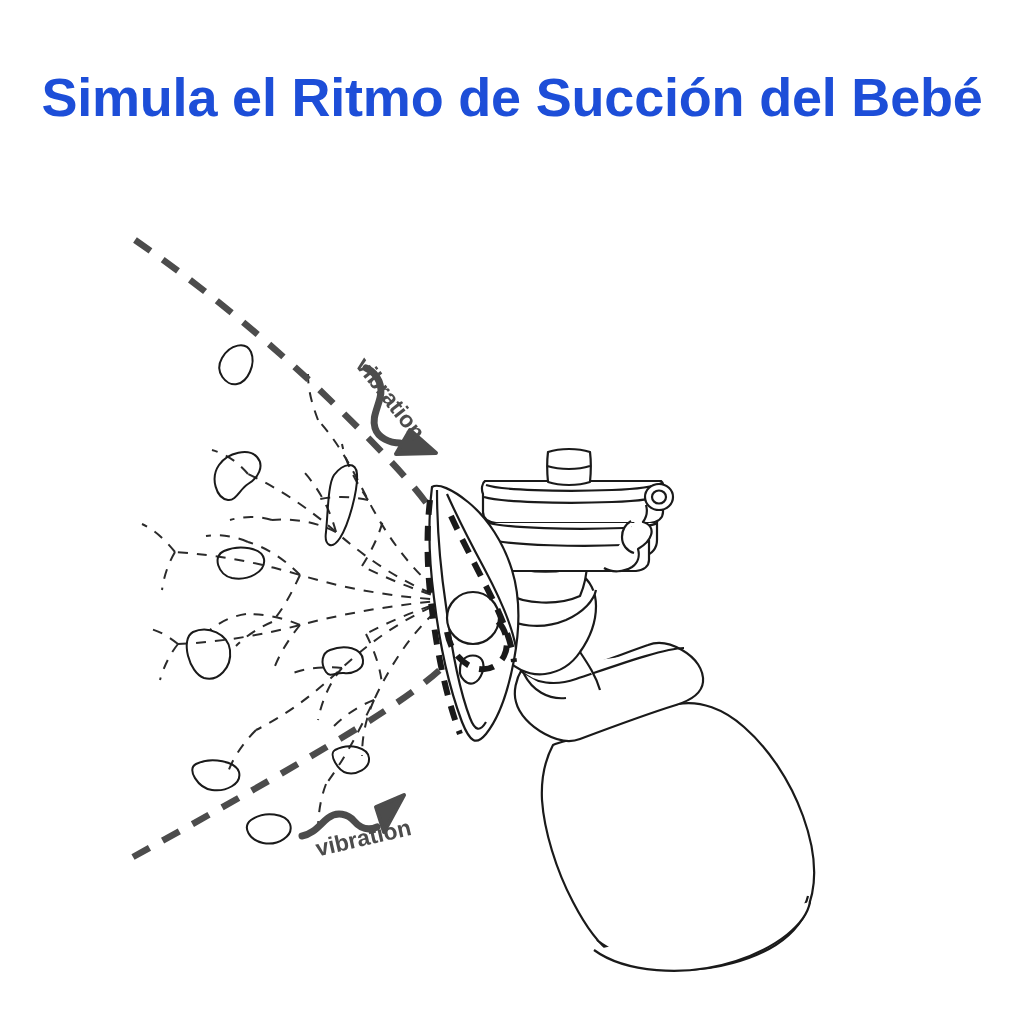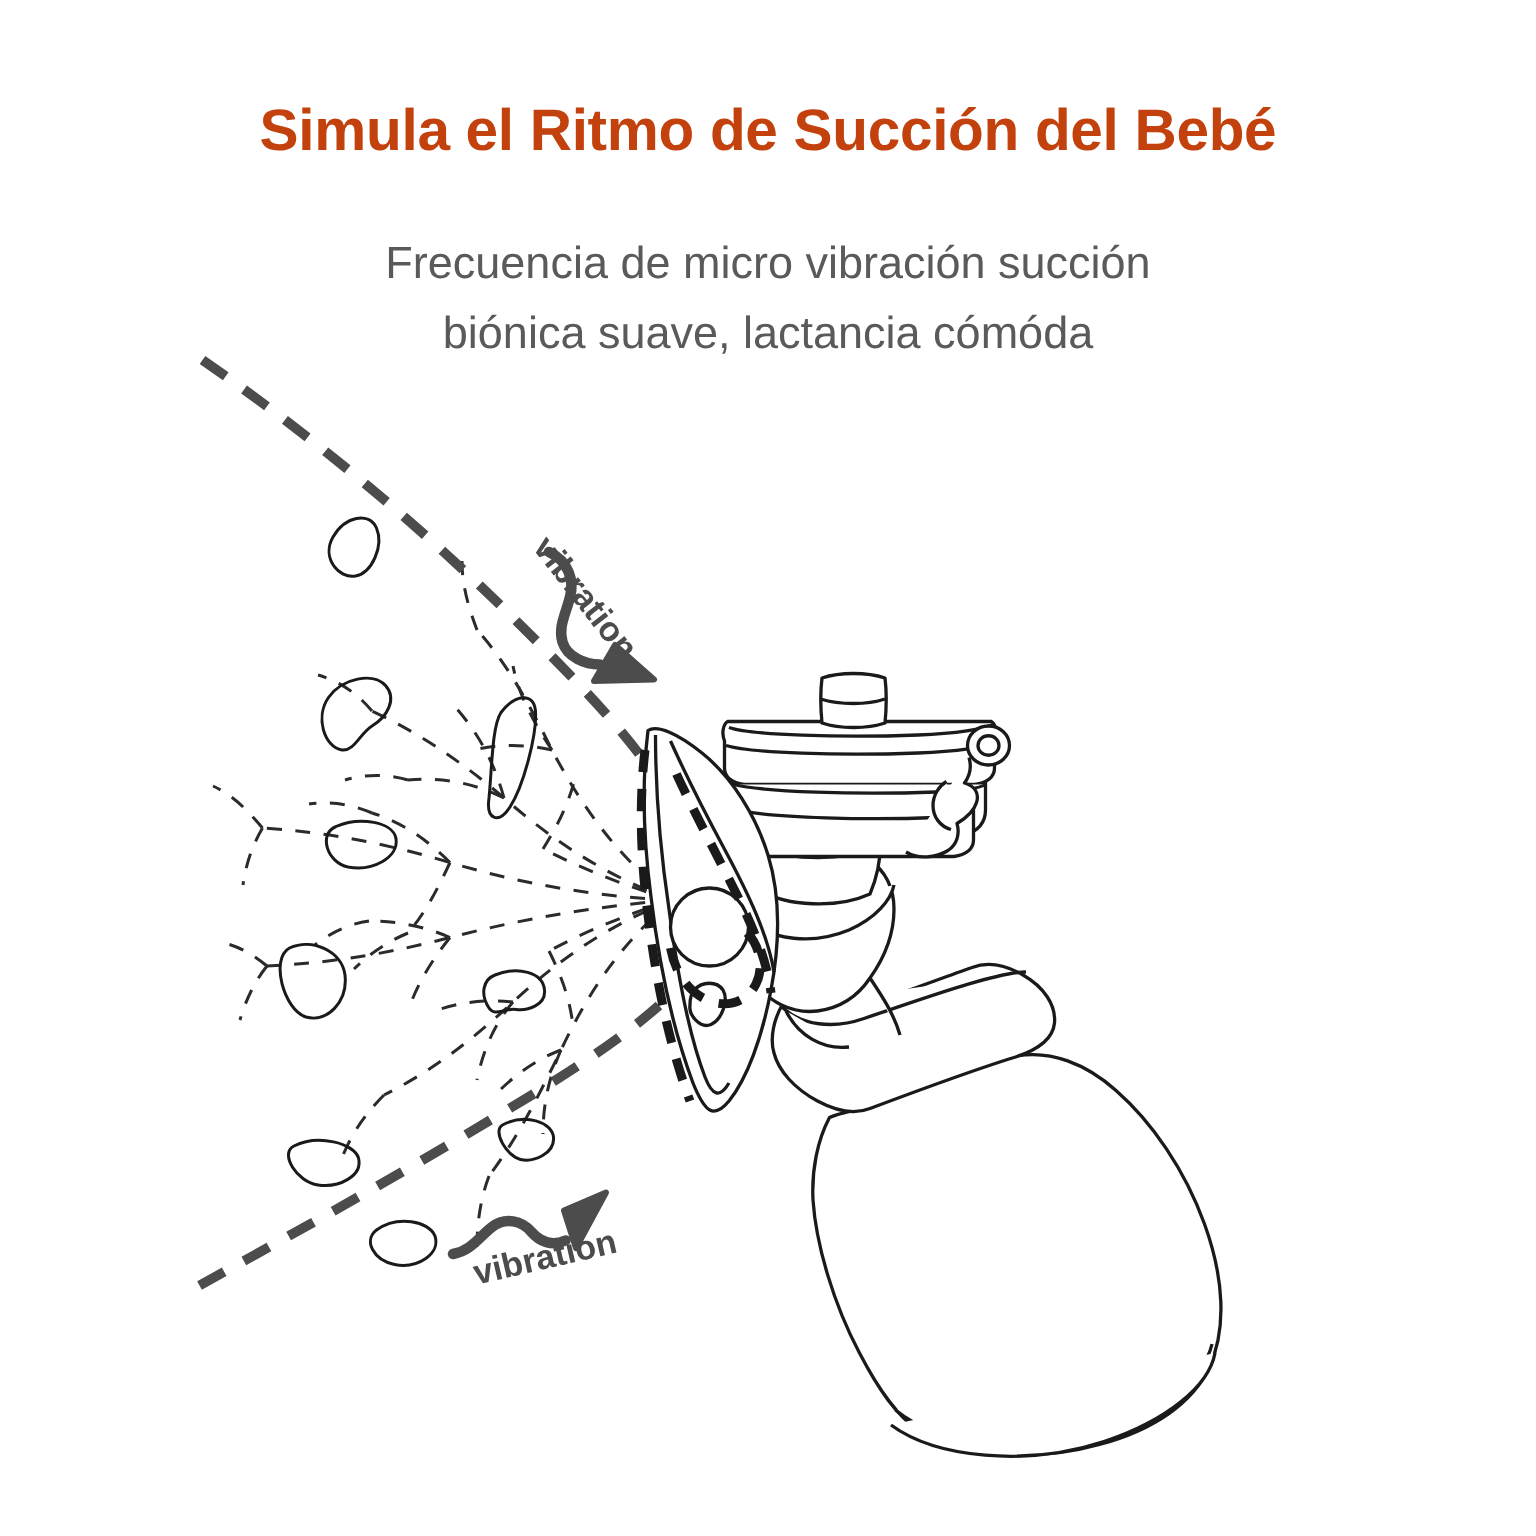--- a/index.html
+++ b/index.html
@@ -14,23 +14,23 @@
     background: #ffffff;
     overflow: hidden;
     font-family: "Liberation Sans", sans-serif;
   }
   #title {
     position: absolute;
     left: 0;
     top: 66px;
     width: 1024px;
     text-align: center;
-    font-size: 39px;
+    font-size: 54px;
     font-weight: bold;
-    color: #c2410c;
+    color: #1d4ed8;
     letter-spacing: -0.2px;
     white-space: nowrap;
   }
   #subtitle {
     position: absolute;
     left: 0;
     top: 152px;
     width: 1024px;
     text-align: center;
     font-size: 30px;
@@ -67,24 +67,20 @@
     transform-origin: left top;
   }
 </style>
 </head>
 <body>
 
 <div id="page">
 
   <div id="title">Simula el Ritmo de Succión del Bebé</div>
 
-  <div id="subtitle">
-    <span class="ln">Frecuencia de micro vibración succión</span>
-    <span class="ln">biónica suave, lactancia cómóda</span>
-  </div>
 
   <svg id="artboard" viewBox="0 0 1024 1024">
 
     <g fill="none" stroke="#2b2b2b" stroke-width="2" stroke-dasharray="10,9" stroke-linecap="butt">
       <path d="M449 600 C 400 598, 350 590, 300 575 C 260 563, 220 555, 175 552"></path>
       <path d="M449 600 C 400 604, 350 612, 300 625 C 262 635, 222 642, 178 644"></path>
       <path d="M449 600 C 405 585, 368 560, 336 532 C 308 508, 280 489, 248 474"></path>
       <path d="M449 600 C 408 615, 372 640, 342 668 C 314 694, 288 714, 256 730"></path>
       <path d="M449 600 C 412 572, 388 538, 368 500 C 352 468, 338 442, 318 420"></path>
       <path d="M449 600 C 414 628, 392 662, 374 700 C 358 733, 344 760, 326 784"></path>

